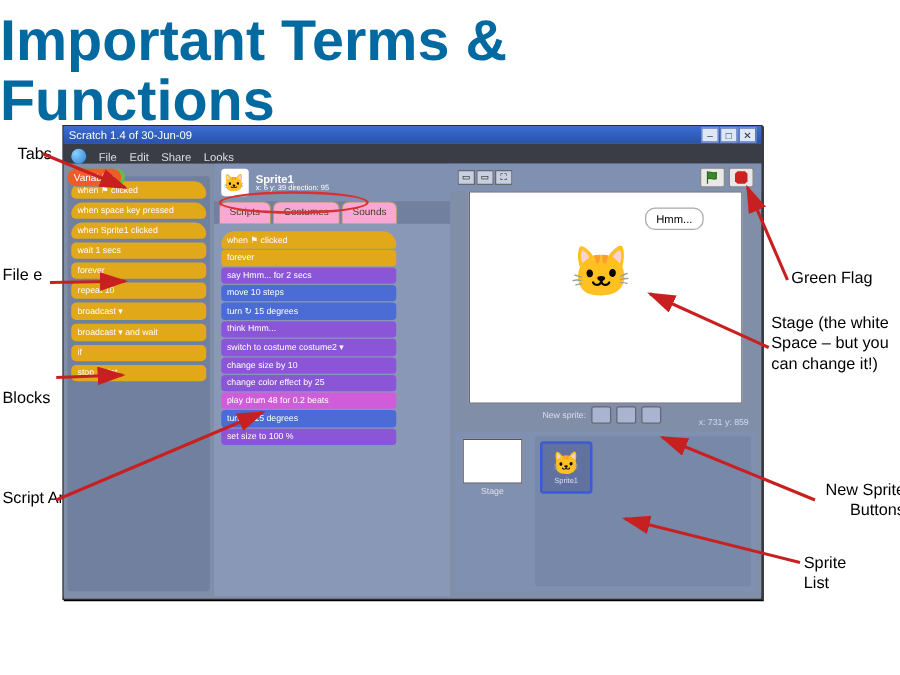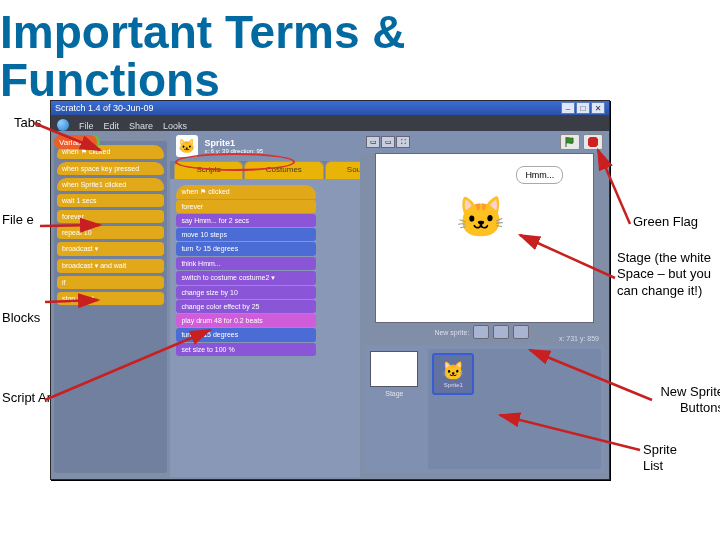--- a/index.html
+++ b/index.html
@@ -33,21 +33,21 @@
 .c5{background:#5cb1d6}.c6{background:#67bf3e}.c7{background:#2dab62}.c8{background:#ee5c29}
 .palette{flex:1;background:#7280a0;border-radius:3px;padding:4px 3px;display:flex;flex-direction:column;gap:3px;overflow:hidden}
 .blk{border-radius:4px;font-size:7px;color:#fff;padding:3px 5px;background:#e1a91a}
 .blk.hat{border-radius:10px 10px 4px 4px}
 
 
 .mid{width:190px;background:#7280a0;display:flex;flex-direction:column}
 .spritebar{height:30px;background:#8090b0;display:flex;align-items:center;padding:0 6px;gap:6px}
 .caticon{width:22px;height:22px;background:#fff;border-radius:3px;display:flex;align-items:center;justify-content:center;font-size:14px}
 .tabs{height:18px;display:flex;gap:1px;padding:0 4px}
-.tab{background:#eab308;border-radius:6px 6px 0 0;font-size:8px;padding:3px 21px;color:#4a3a20;border:1px solid #a89860;border-bottom:none}
+.tab{background:#f9a8d4;border-radius:6px 6px 0 0;font-size:8px;padding:3px 8px;color:#4a3a20;border:1px solid #a89860;border-bottom:none}
 .tabring{position:absolute;border:2px solid #d93030;border-radius:50%}
 .scripts{flex:1;background:#8a98b8;padding:6px;position:relative}
 .stack{display:flex;flex-direction:column;width:140px}
 .sblk{background:#4a6cd4;color:#fff;font-size:7px;padding:3px 5px;border-radius:3px;margin-bottom:1px}
 .sblk.hat{border-radius:12px 12px 3px 3px;background:#e1a91a}
 .sblk.ctrl{background:#e1a91a}
 .sblk.snd{background:#cf5cd8}
 .sblk.look{background:#8a55d7}
 
 

